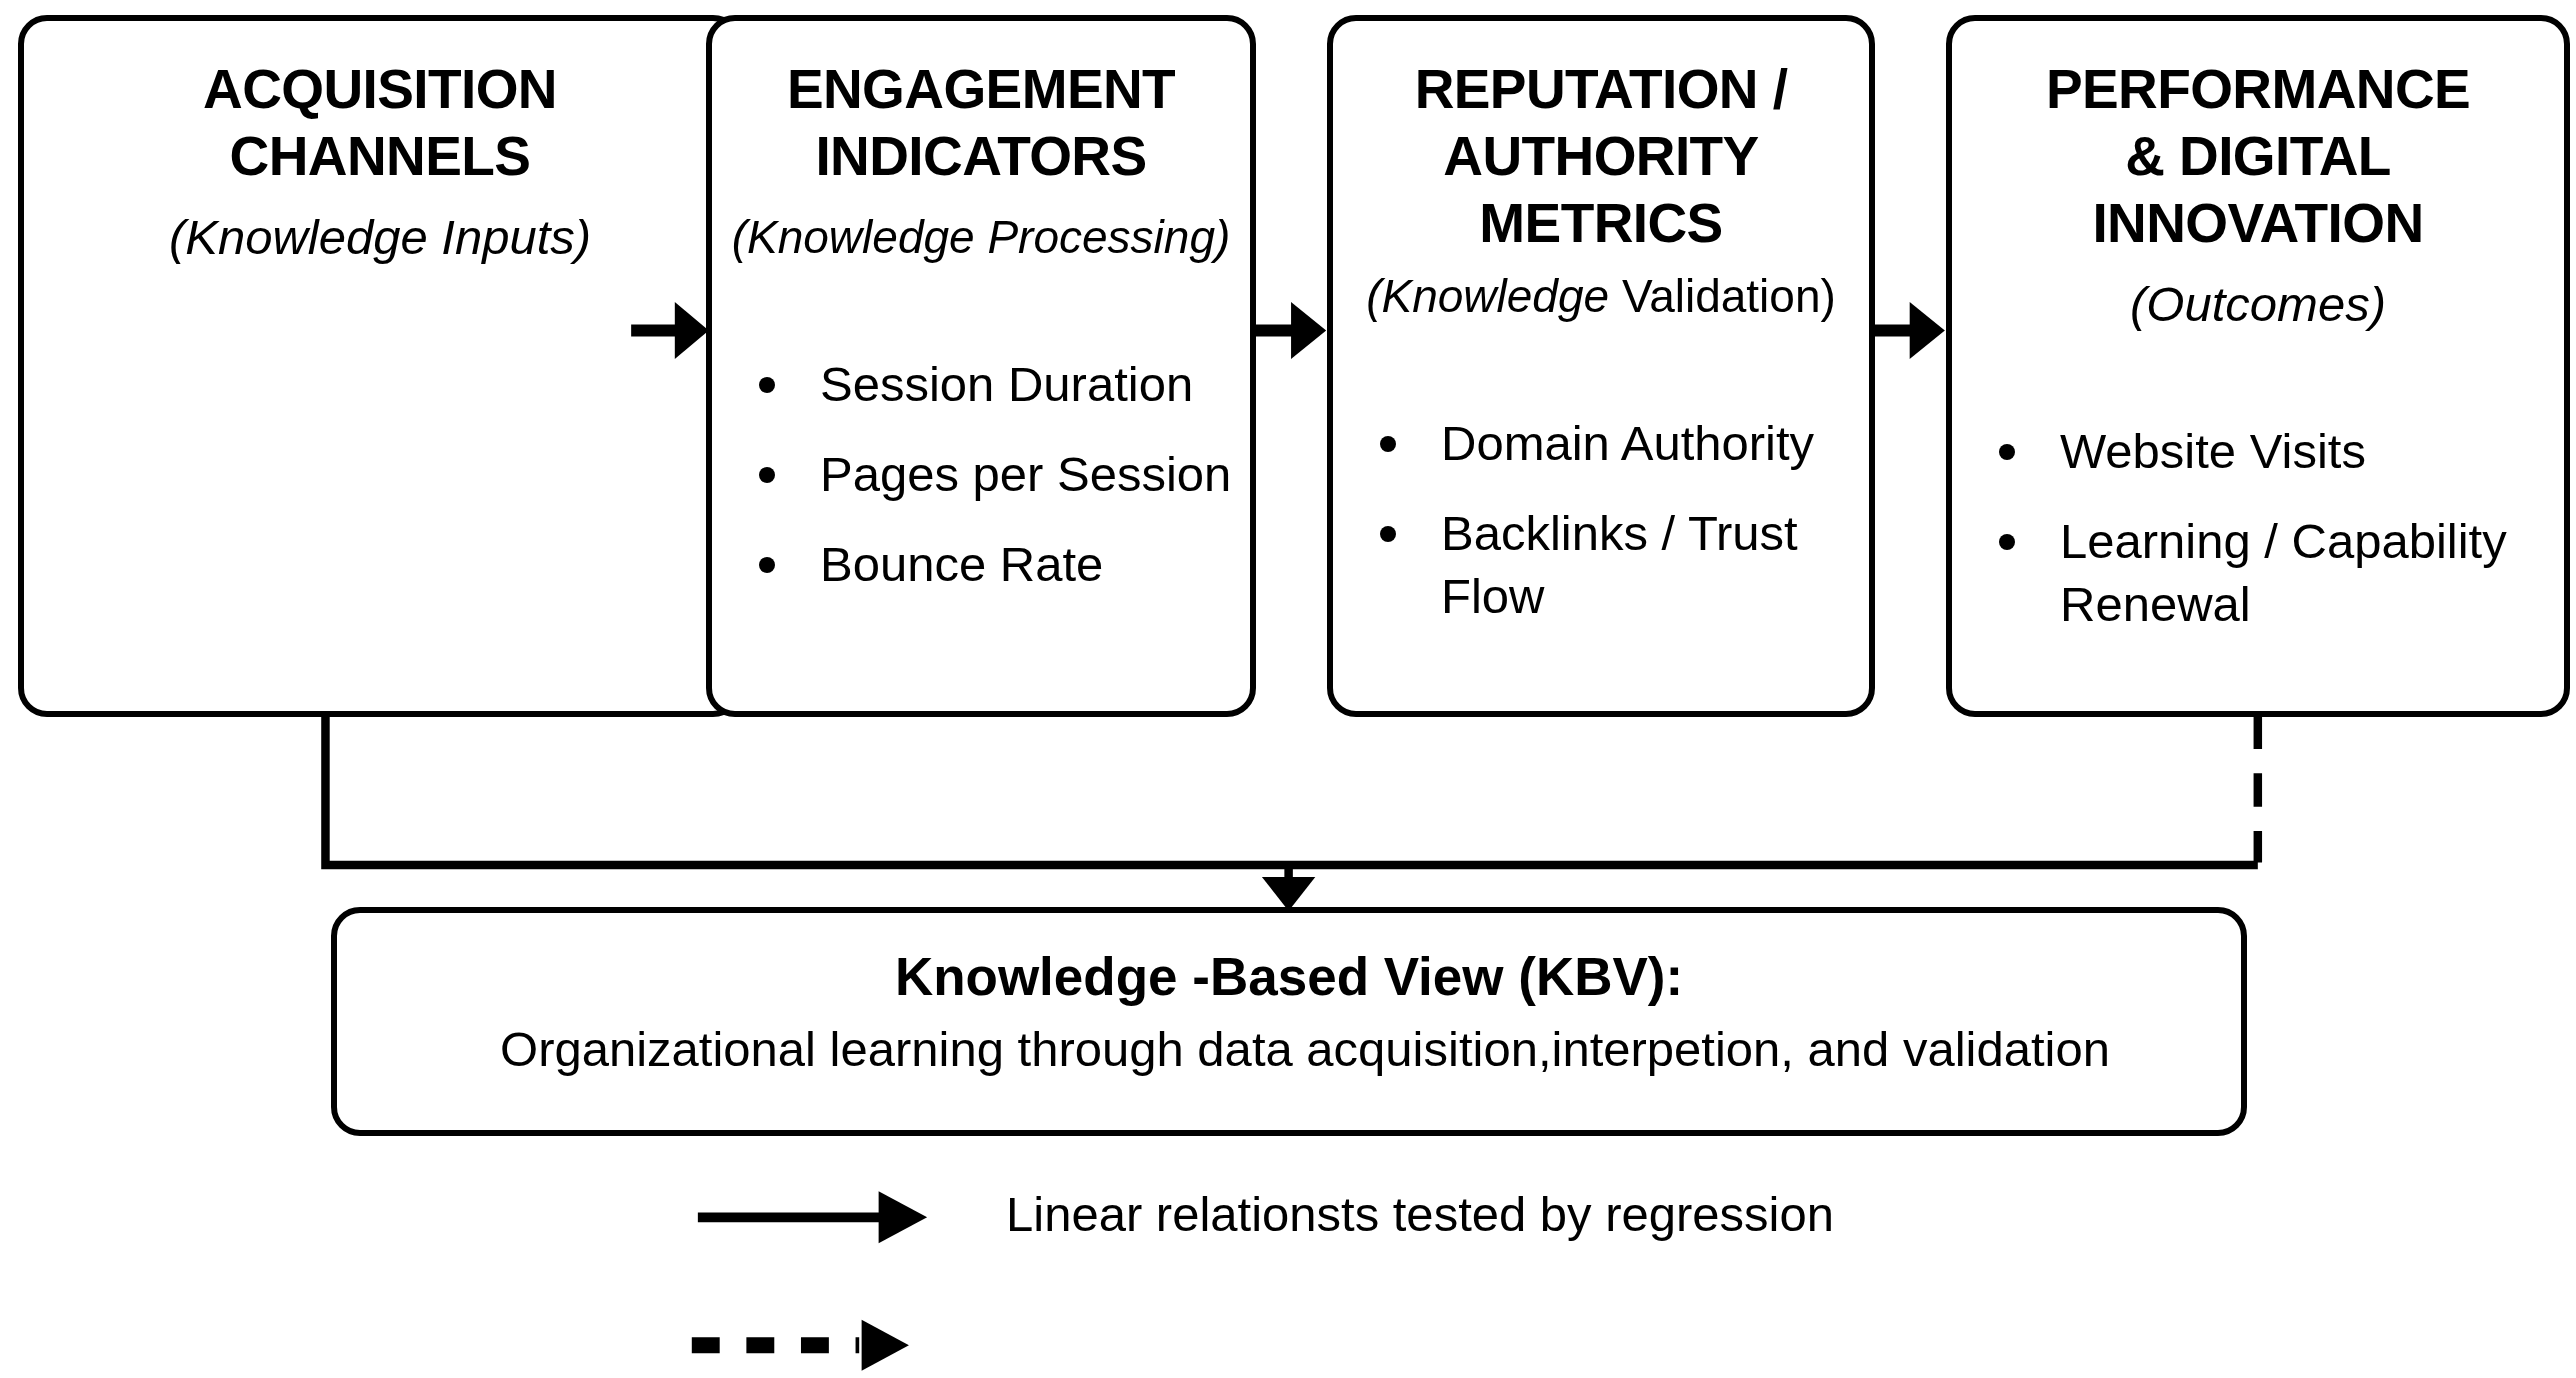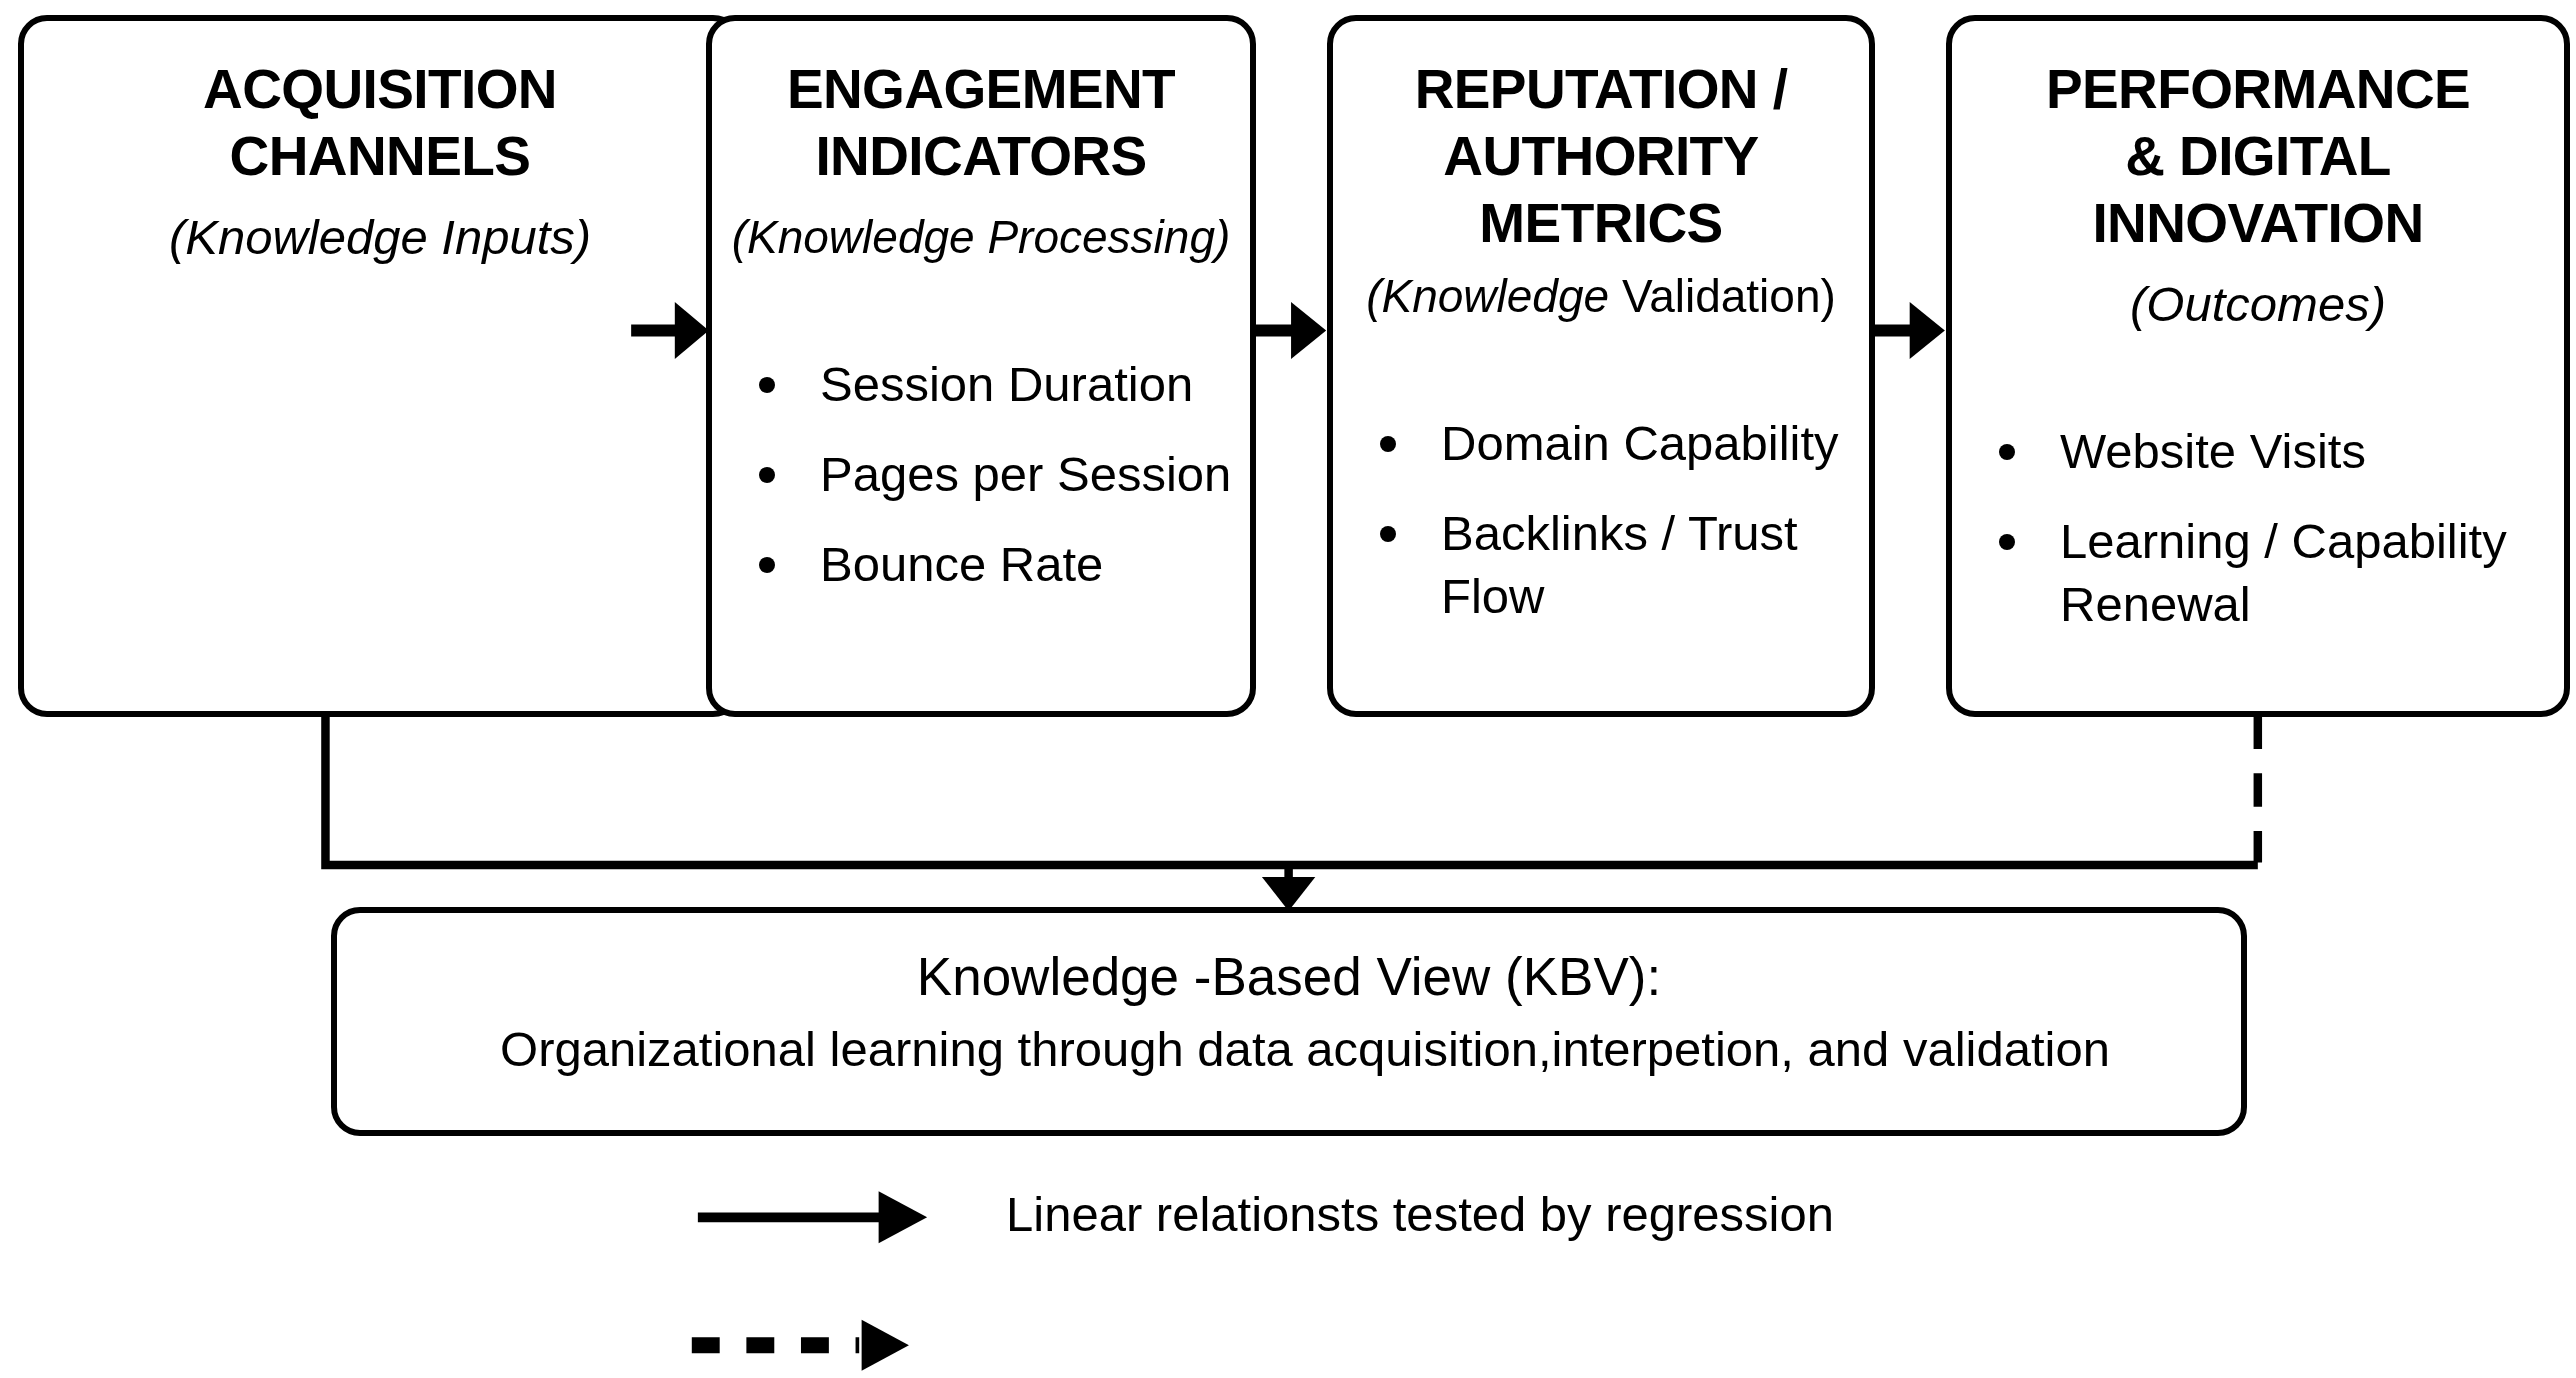--- a/index.html
+++ b/index.html
@@ -67,21 +67,21 @@
     width:1916px;height:229px;
     box-sizing:border-box;
     border:6px solid #000;
     border-radius:29px;
     background:#fff;
     text-align:center;
     padding-top:32px;
     z-index:2;
   }
   .kbv-title{
-    font-weight:normal;
+    font-weight:bold;
     font-size:53px;
     line-height:64px;
   }
   .kbv-body{
     font-size:49px;
     line-height:63px;
     margin-top:8.5px;
     white-space:nowrap;
     padding-left:32px;
   }
@@ -123,21 +123,21 @@
       <li>Bounce Rate</li>
     </ul>
   </div>
 
   <div class="box" style="left:1327px;width:548px;">
     <div class="box-title">REPUTATION /
 AUTHORITY
 METRICS</div>
     <div class="box-sub tight"><span class="it">(Knowledge</span> <span class="rm">Validation)</span></div>
     <ul class="bullets">
-      <li>Domain Capability</li>
+      <li>Domain Authority</li>
       <li>Backlinks / Trust
 Flow</li>
     </ul>
   </div>
 
   <div class="box" style="left:1946px;width:624px;">
     <div class="box-title">PERFORMANCE
 &amp; DIGITAL
 INNOVATION</div>
     <div class="box-sub">(Outcomes)</div>

